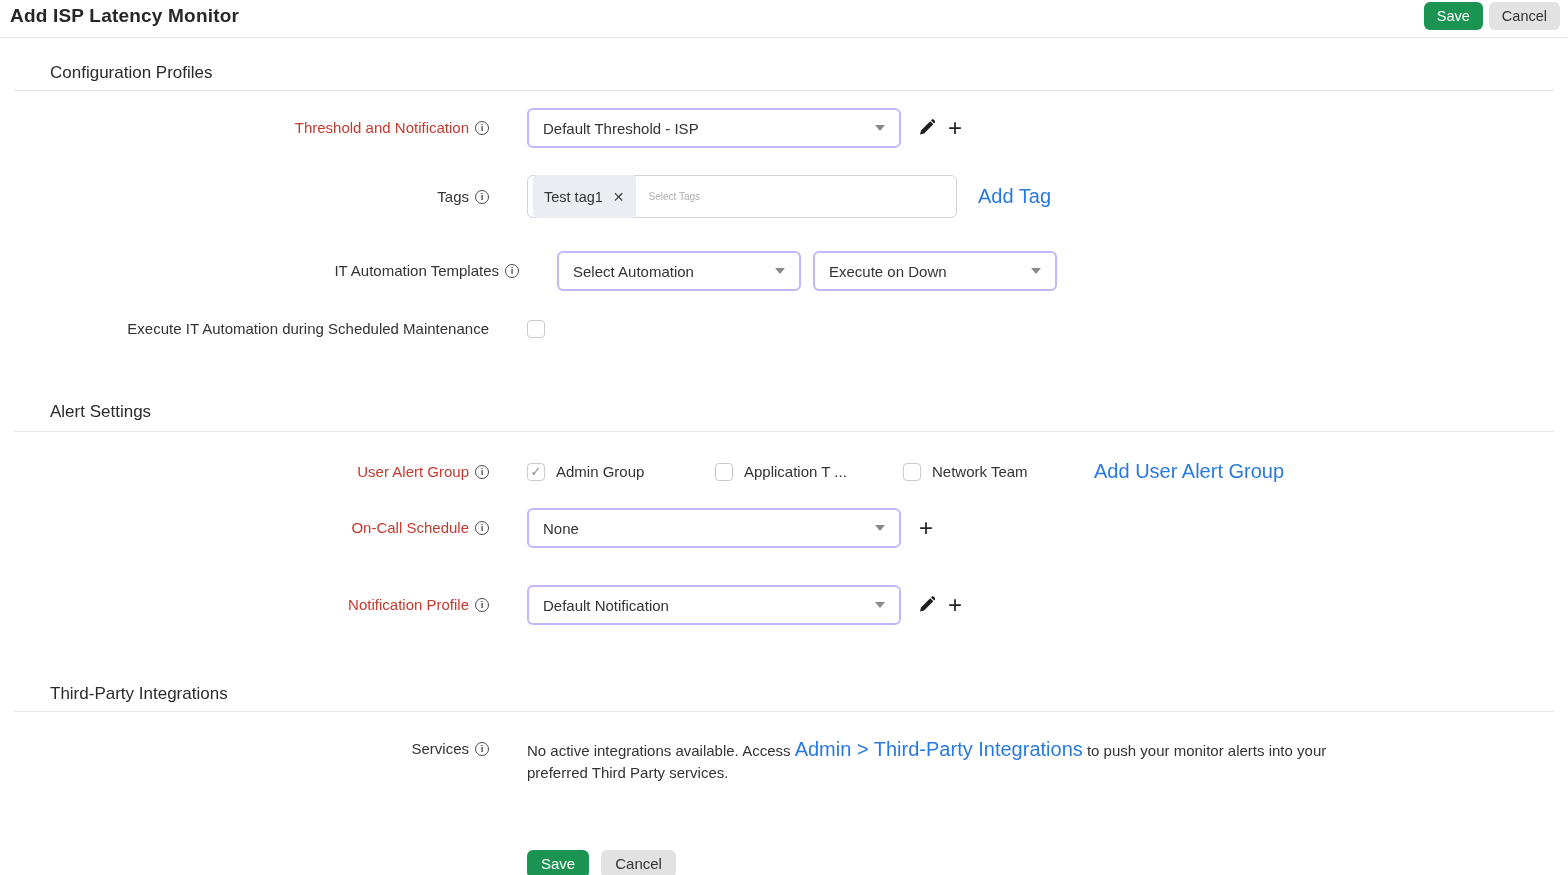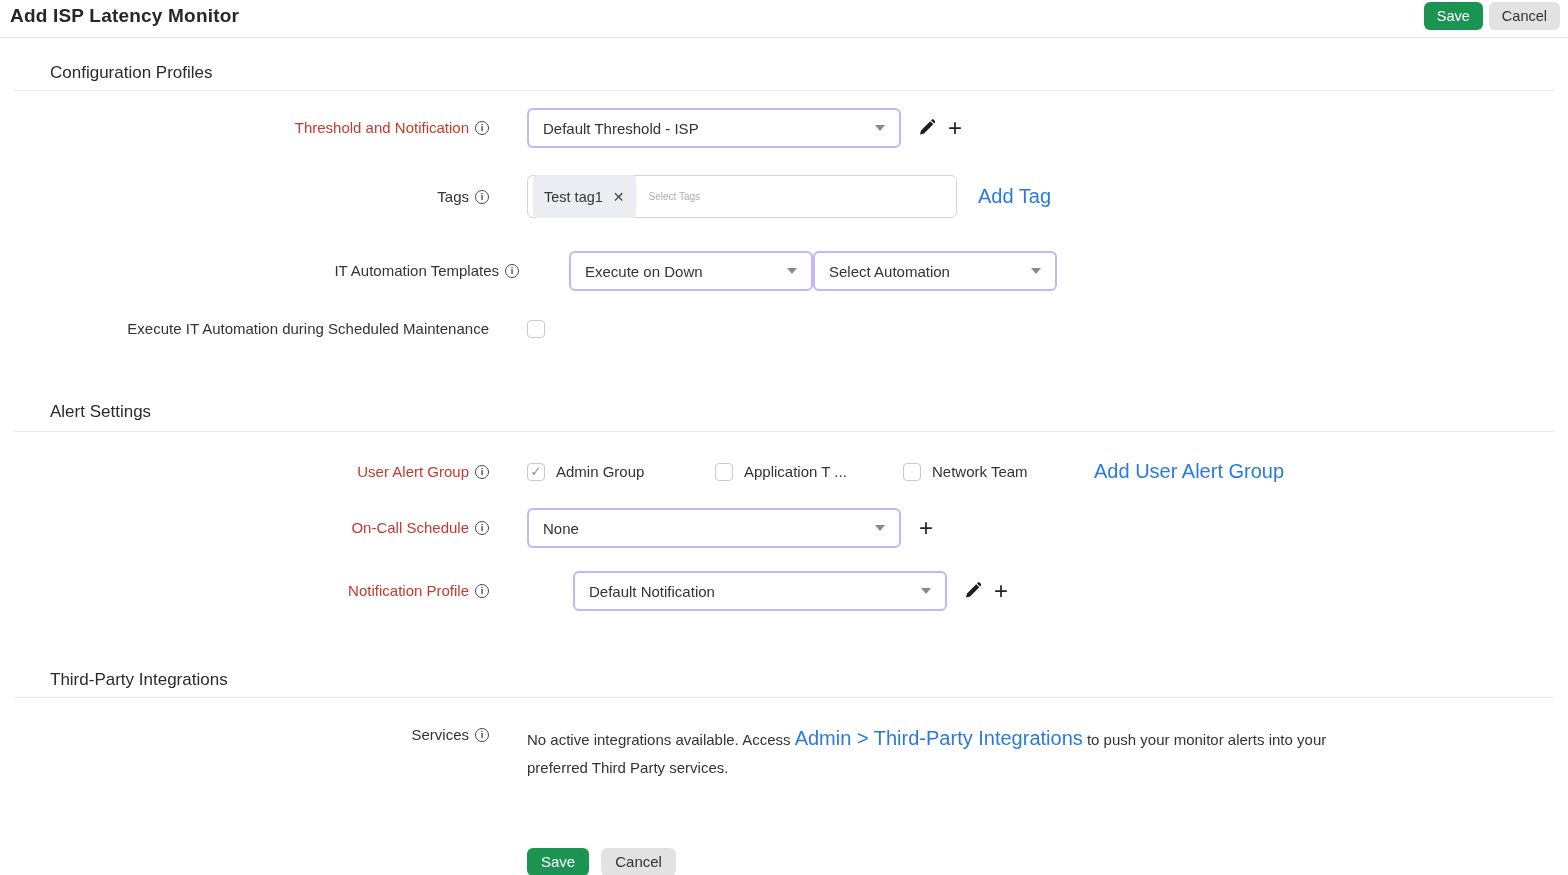--- a/index.html
+++ b/index.html
@@ -69,34 +69,34 @@
   
   .cbox { width:18px; height:18px; min-width:18px; border:1px solid #c9c9c9; border-radius:4px;
           background:#fff; display:inline-flex; align-items:center; justify-content:center;
           cursor:pointer; }
   .cbox.checked::after { content:"\2713"; font-size:13px; color:#8a8a8a; line-height:1; }
   .cb-item { display:flex; align-items:center; gap:11px; width:188px; font-size:15px; color:#333; }
   .cb-item.last { width:190px; }
   .add-group-link { margin-left:1px; }
 
   
-  .services-text { width:862px; font-size:15px; color:#333; line-height:28px; }
+  .services-text { width:862px; font-size:15px; color:#333; line-height:22px; }
 
   
   .footer-actions { margin-left:527px; display:flex; gap:12px; align-items:center; }
   .btn-lg { font-size:15px; padding:5px 14px; }
 
   
   .r-threshold { margin-top:17px; }
   .r-tags { margin-top:27px; }
   .r-automation { margin-top:33px;margin-left:30px; }
   .r-maintenance { margin-top:28px; }
   .r-usergroup { margin-top:28px; }
   .r-oncall { margin-top:25px; }
-  .r-notification { margin-top:23px;gap:46px; }
+  .r-notification { margin-top:37px; }
   .r-services { margin-top:26px; align-items:flex-start; }
   .r-services .row-label { margin-top:1px; }
   .footer-actions { margin-top:66px; }
 </style>
 </head>
 <body>
 
 <div class="page">
 
   <div class="topbar">
@@ -147,26 +147,26 @@
       <a class="link tags-addlink">Add Tag</a>
     </div>
   </div>
 
   <div class="row r-automation">
     <div class="row-label">
       <span>IT Automation Templates</span>
       <span class="info-icon">i</span>
     </div>
     <div class="row-control">
+      <div class="select select-med">
+        <span class="val">Select Automation</span>
+        <span class="caret"></span>
+      </div>
       <div class="select select-med" style="margin-left:12px;">
         <span class="val">Execute on Down</span>
-        <span class="caret"></span>
-      </div>
-      <div class="select select-med">
-        <span class="val">Select Automation</span>
         <span class="caret"></span>
       </div>
     </div>
   </div>
 
   <div class="row r-maintenance">
     <div class="row-label">
       <span>Execute IT Automation during Scheduled Maintenance</span>
     </div>
     <div class="row-control">

